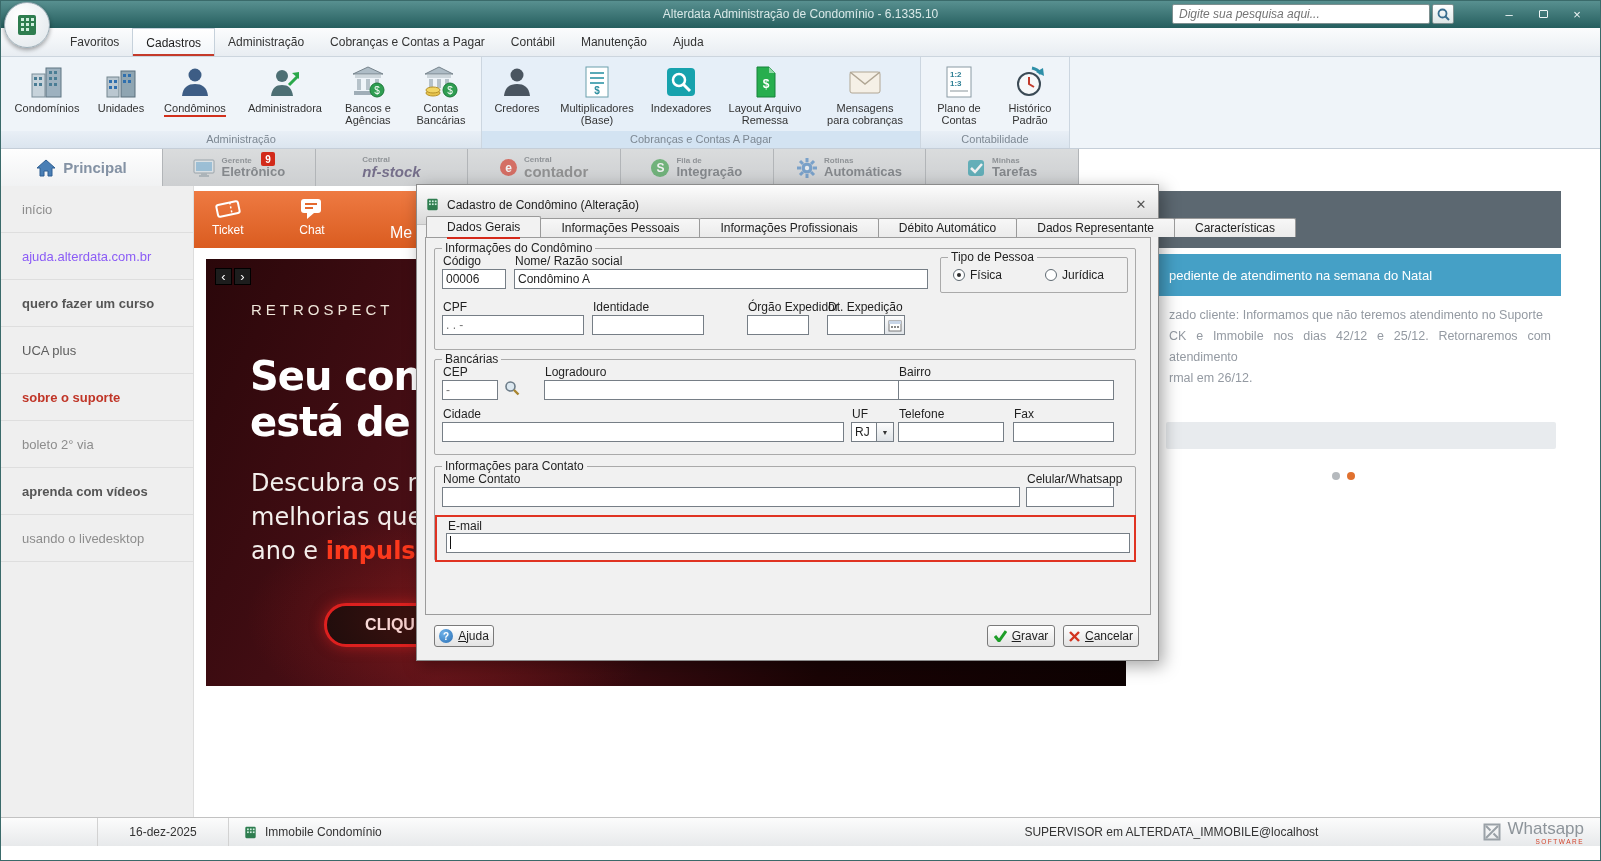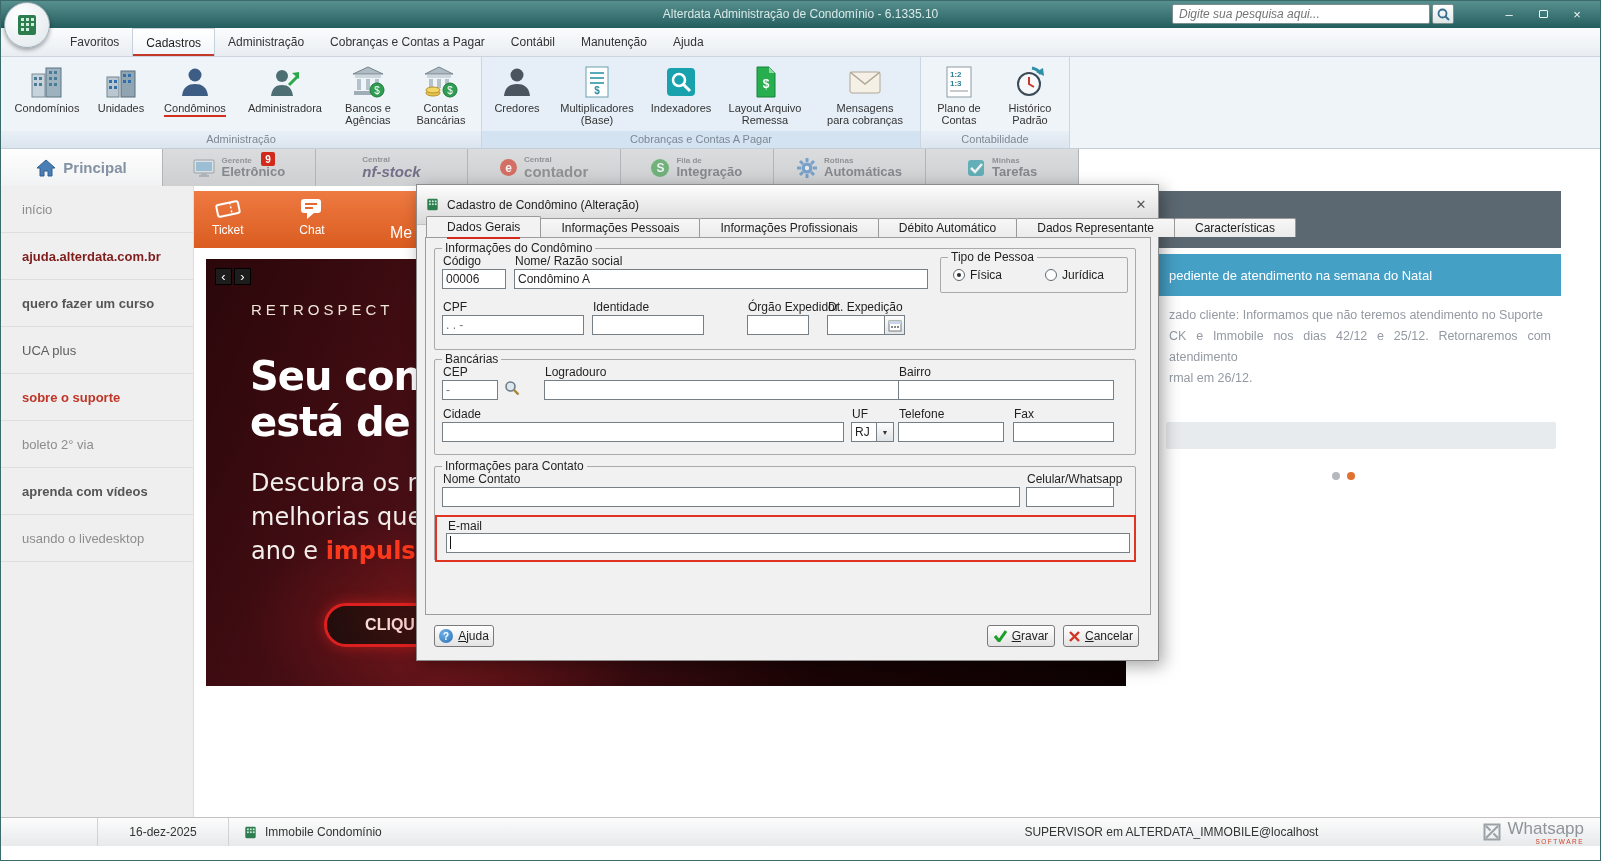--- a/index.html
+++ b/index.html
@@ -47,21 +47,21 @@
   .badge{position:absolute;top:3px;left:98px;min-width:14px;height:14px;background:#d22a1a;color:#fff;font-size:10px;font-weight:bold;display:flex;align-items:center;justify-content:center;border-radius:2px;padding:0 3px}
   .logo-nf{font-size:15px;font-weight:bold;font-style:italic;color:#453a63}
   .e-badge{width:17px;height:17px;border-radius:50%;background:#d43a2a;color:#fff;font-weight:bold;font-size:12px;display:flex;align-items:center;justify-content:center}
   .s-badge{width:18px;height:18px;border-radius:50%;background:#3fa04c;color:#fff;font-weight:bold;font-size:12px;display:flex;align-items:center;justify-content:center}
   .mtab-contador{font-size:15px;font-weight:bold;color:#707070}
 
   
   .sidebar{position:absolute;left:0;top:185px;width:193px;height:631px;background:#efefef;border-right:1px solid #dddddd;z-index:1}
   .side-item{height:47px;display:flex;align-items:center;padding-left:21px;border-bottom:1px solid #dedede;font-size:13px;cursor:pointer}
   .side-item.muted{color:#8d8d8d}
-  .side-item.accent-orange{color:#7f1d1d;font-weight:bold}
+  .side-item.accent-orange{color:#8b5cf6;font-weight:normal}
   .side-item.accent-red{color:#c03527;font-weight:bold}
   .side-item.strong{color:#555;font-weight:bold}
   .side-item.plain{color:#5d5d5d}
 
   
   .content-bg{position:absolute;left:193px;top:185px;width:1367px;height:631px;background:#fff;z-index:0}
   .bar-orange{position:absolute;left:193px;top:190px;width:594px;height:57px;background:linear-gradient(#ee7a42,#da5c20);z-index:1}
   .bar-dark{position:absolute;left:787px;top:190px;width:773px;height:57px;background:#5c6871;z-index:1}
   .abtn{position:absolute;top:6px;display:flex;flex-direction:column;align-items:center;gap:2px;color:#fff;font-size:12px;cursor:pointer}
   .abtn-ticket{left:18px}

